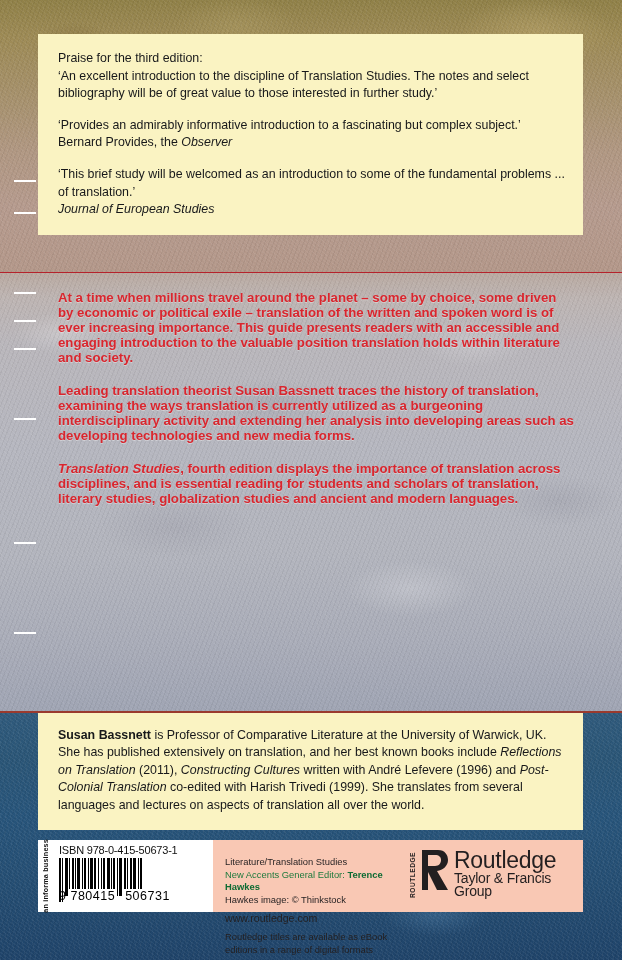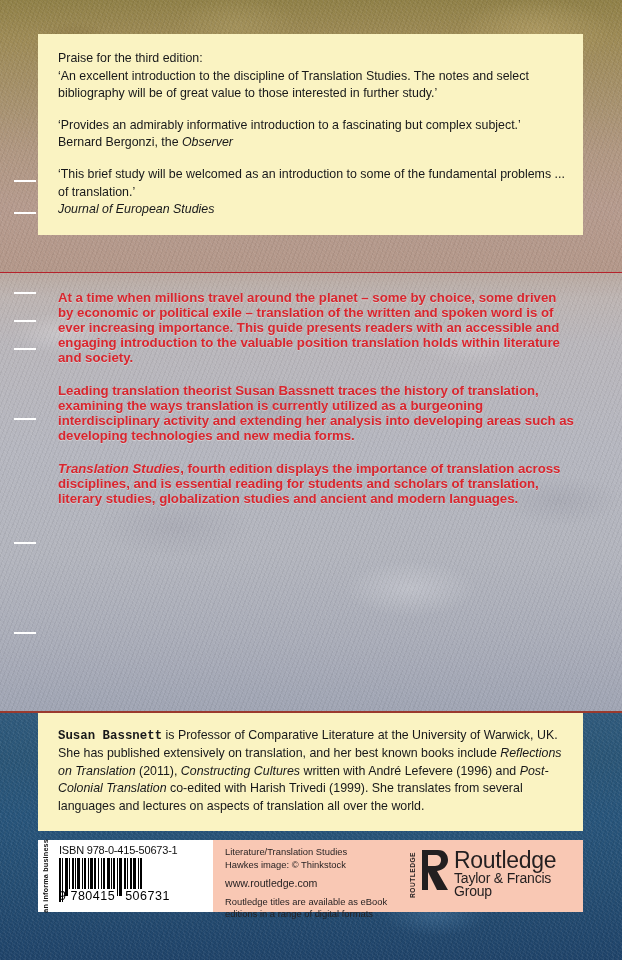--- a/index.html
+++ b/index.html
@@ -117,21 +117,21 @@
 
   
   .bio-box {
     top: 713px;
     background: #faf3c2;
     padding: 14px 18px 16px 20px;
     color: #17181a;
     font-size: 12.4px;
     line-height: 17.4px;
   }
-  .bio-box b { font-weight: bold; font-family: Liberation Mono, monospace; }
+  .bio-box b { font-weight: bold; }
 
   
   .footer {
     position: absolute;
     left: 38px; top: 840px;
     width: 545px; height: 72px;
     background: #f9c8b4;
     display: flex;
     align-items: stretch;
   }
@@ -184,21 +184,21 @@
     font-size: 12.5px;
     color: #000;
     letter-spacing: .5px;
   }
   .bd-lead  { margin-right: 3px; }
   .bd-group { background: #fff; padding: 0 1px; }
 
   
   .imprint {
     flex: 1;
-    padding: 6px 4px 4px 12px;
+    padding: 16px 4px 4px 12px;
     color: #231f20;
     font-size: 9.4px;
     line-height: 12.6px;
   }
   .imprint .green { color: #1f7a3d; }
   .imprint .green b { color: #0e6b33; font-weight: bold; }
   .imprint .url { margin-top: 6px; font-size: 10.6px; }
   .imprint .ebook { margin-top: 6px; font-size: 9.4px; }
 
   
@@ -260,21 +260,21 @@
   <div class="tick" style="top:212px"></div>
 
   <div class="panel praise-box">
     <div class="praise-para">
       <div>Praise for the third edition:</div>
       <div>‘An excellent introduction to the discipline of Translation Studies. The notes and select bibliography will be of great value to those interested in further study.’</div>
     </div>
 
     <div class="praise-para">
       <div>‘Provides an admirably informative introduction to a fascinating but complex subject.’</div>
-      <div><span>Bernard Bergonzi, the </span><span class="praise-source">Observer</span></div>
+      <div><span>Bernard Provides, the </span><span class="praise-source">Observer</span></div>
     </div>
 
     <div class="praise-para">
       <div>‘This brief study will be welcomed as an introduction to some of the fundamental problems ... of translation.’</div>
       <div class="praise-source">Journal of European Studies</div>
     </div>
   </div>
 
   <div class="panel blurb">
     <p class="blurb-para">At a time when millions travel around the planet – some by choice, some driven by economic or political exile – translation of the written and spoken word is of ever increasing importance. This guide presents readers with an accessible and engaging introduction to the valuable position translation holds within literature and society.</p>
@@ -349,20 +349,21 @@
         <div class="barcode-digits">
           <span class="bd-lead">9</span>
           <span class="bd-group">780415</span>
           <span class="bd-group" style="margin-left:8px">506731</span>
         </div>
       </div>
     </div>
 
     <div class="imprint">
       <div>Literature/Translation Studies</div>
+      <div class="green"><span>New Accents General Editor: </span><b>Terence Hawkes</b></div>
       <div>Hawkes image: © Thinkstock</div>
       <div class="url">www.routledge.com</div>
       <div class="ebook">Routledge titles are available as eBook editions in a range of digital formats</div>
     </div>
 
     <div class="routledge">
       <div class="rt-mark">
         <svg width="42" height="44" viewBox="0 0 42 44" aria-hidden="true">
           <path d="M14 2 L30 2 C37 2 40 7 40 12 C40 18 35 22 29 23 L40 42 L29 42 L20 24 L20 42 L14 42 Z" fill="#231f20"></path>
           <path d="M20 7 L27 7 C31 7 33 9 33 12 C33 15 31 18 27 18 L20 18 Z" fill="#f9c8b4"></path>

